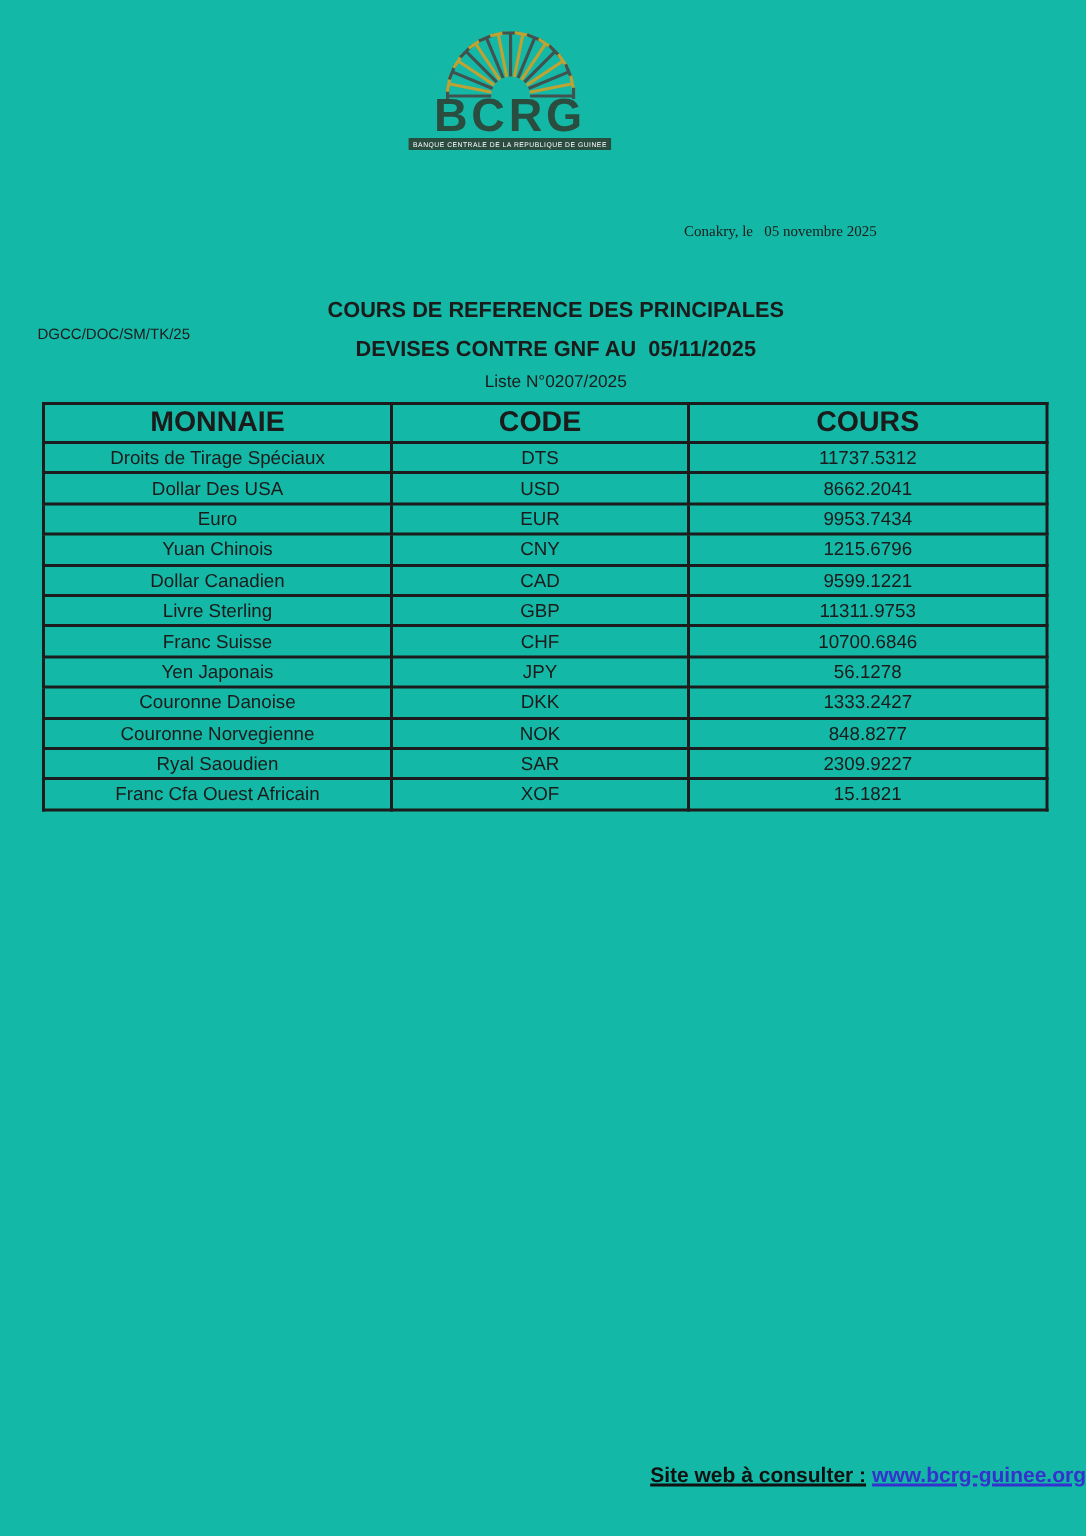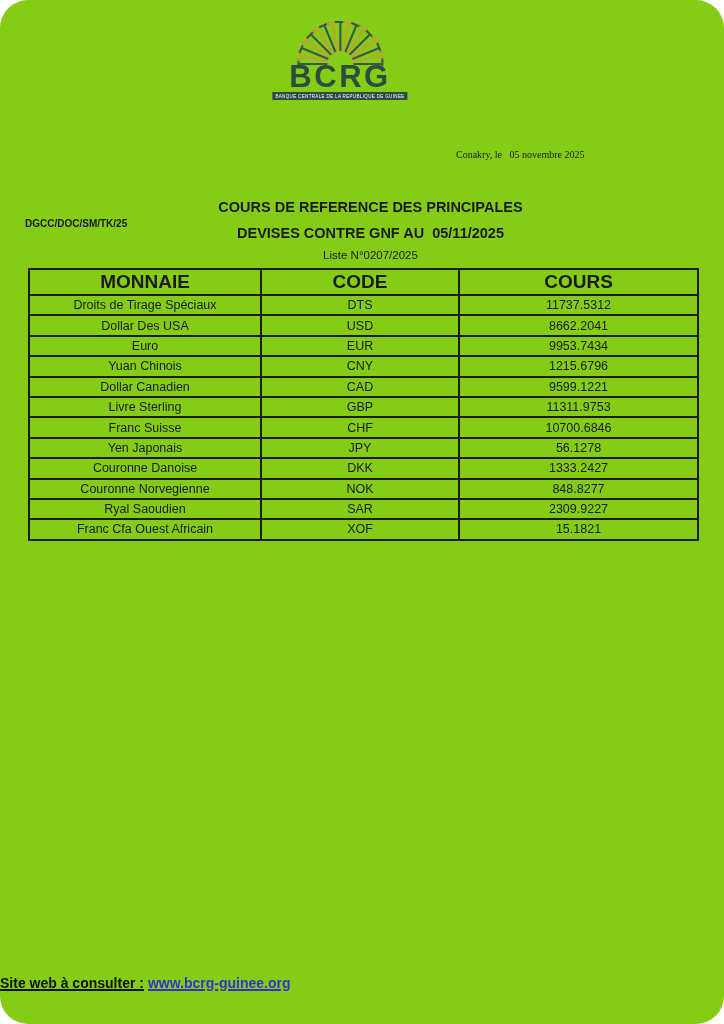--- a/index.html
+++ b/index.html
@@ -6,57 +6,57 @@
     --green:#2b4d3f;
     --link:#3531cf;
     --ink:#1b1b1b;
   }
   *{box-sizing:border-box;}
   html,body{margin:0;padding:0;}
   body{
     width:724px;height:1024px;background:#ffffff;
     font-family:"Liberation Sans", sans-serif;color:var(--ink);
   }
-  .page{position:relative;width:724px;height:1024px;background:#84cc16;overflow:hidden;border-radius:28px;}
+  .page{position:relative;width:724px;height:1024px;background:#14b8a6;overflow:hidden;}
 
   
   .logo{position:absolute;top:14px;left:340px;transform:translateX(-50%);
         display:flex;flex-direction:column;align-items:center;}
   .logo svg{display:block;}
   .logo-acronym{
     color:var(--green);font-size:31px;font-weight:bold;letter-spacing:2.5px;
     line-height:27px;margin-top:-3px;
   }
   .logo-banner{
     background:var(--green);color:#ffffff;font-size:4.5px;letter-spacing:.35px;
     padding:1.5px 3px;margin-top:2px;white-space:nowrap;line-height:1.2;
   }
 
   
   .dateline{position:absolute;left:456px;top:149px;font-size:10px;white-space:pre;font-family:Liberation Serif, serif;}
-  .reference{position:absolute;left:25px;top:218px;font-size:10px;font-weight:bold;}
+  .reference{position:absolute;left:25px;top:218px;font-size:10px;}
   .title-block{position:absolute;left:36px;top:194px;width:669px;text-align:center;}
   .title-line{font-size:14.5px;font-weight:bold;white-space:pre;line-height:26px;}
   .list-number{font-size:11.5px;font-weight:normal;margin-top:3px;}
 
   
   table.rates-table{
     position:absolute;left:28px;top:268px;width:669px;
     border-collapse:collapse;table-layout:fixed;
   }
   .rates-table th,.rates-table td{
     border:2px solid #1c1c1c;text-align:center;vertical-align:middle;
     overflow:hidden;white-space:nowrap;
   }
   .rates-table th{height:26px;font-size:19px;font-weight:bold;}
   .rates-table td{height:20.4px;font-size:12.5px;font-weight:normal;}
 
   
   .footer{
-    position:absolute;left:0;top:975px;width:724px;text-align:left;
+    position:absolute;left:0;top:975px;width:724px;text-align:right;
     font-size:14px;font-weight:bold;
   }
   .footer .footer-label{
     color:#111;text-decoration:underline;text-decoration-thickness:1.5px;
   }
   .footer a{
     color:var(--link);text-decoration:underline;text-decoration-thickness:1.5px;
     margin-left:4px;cursor:pointer;
   }
 </style>

